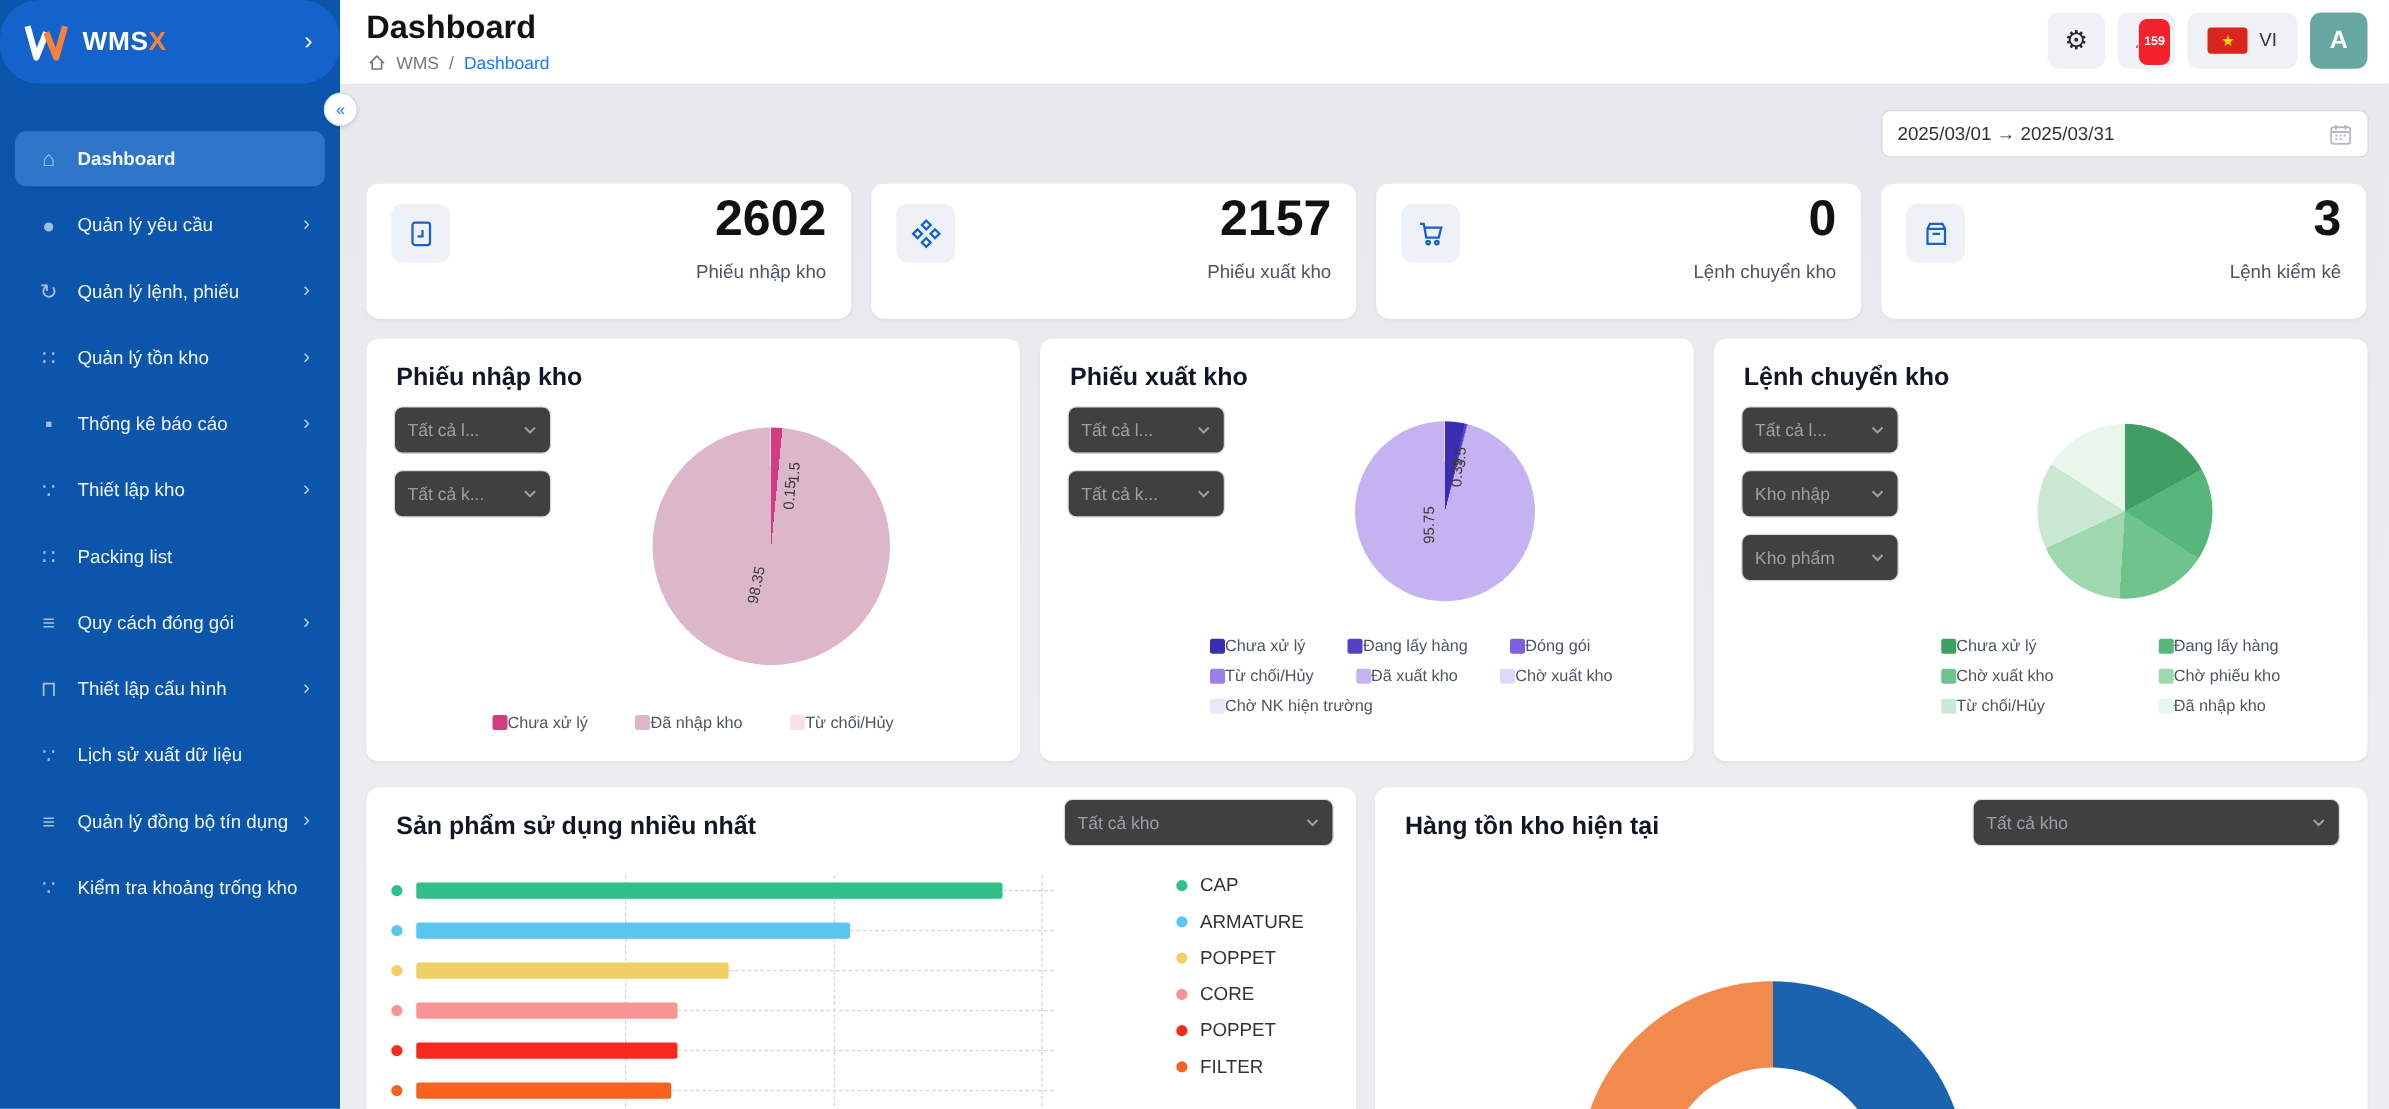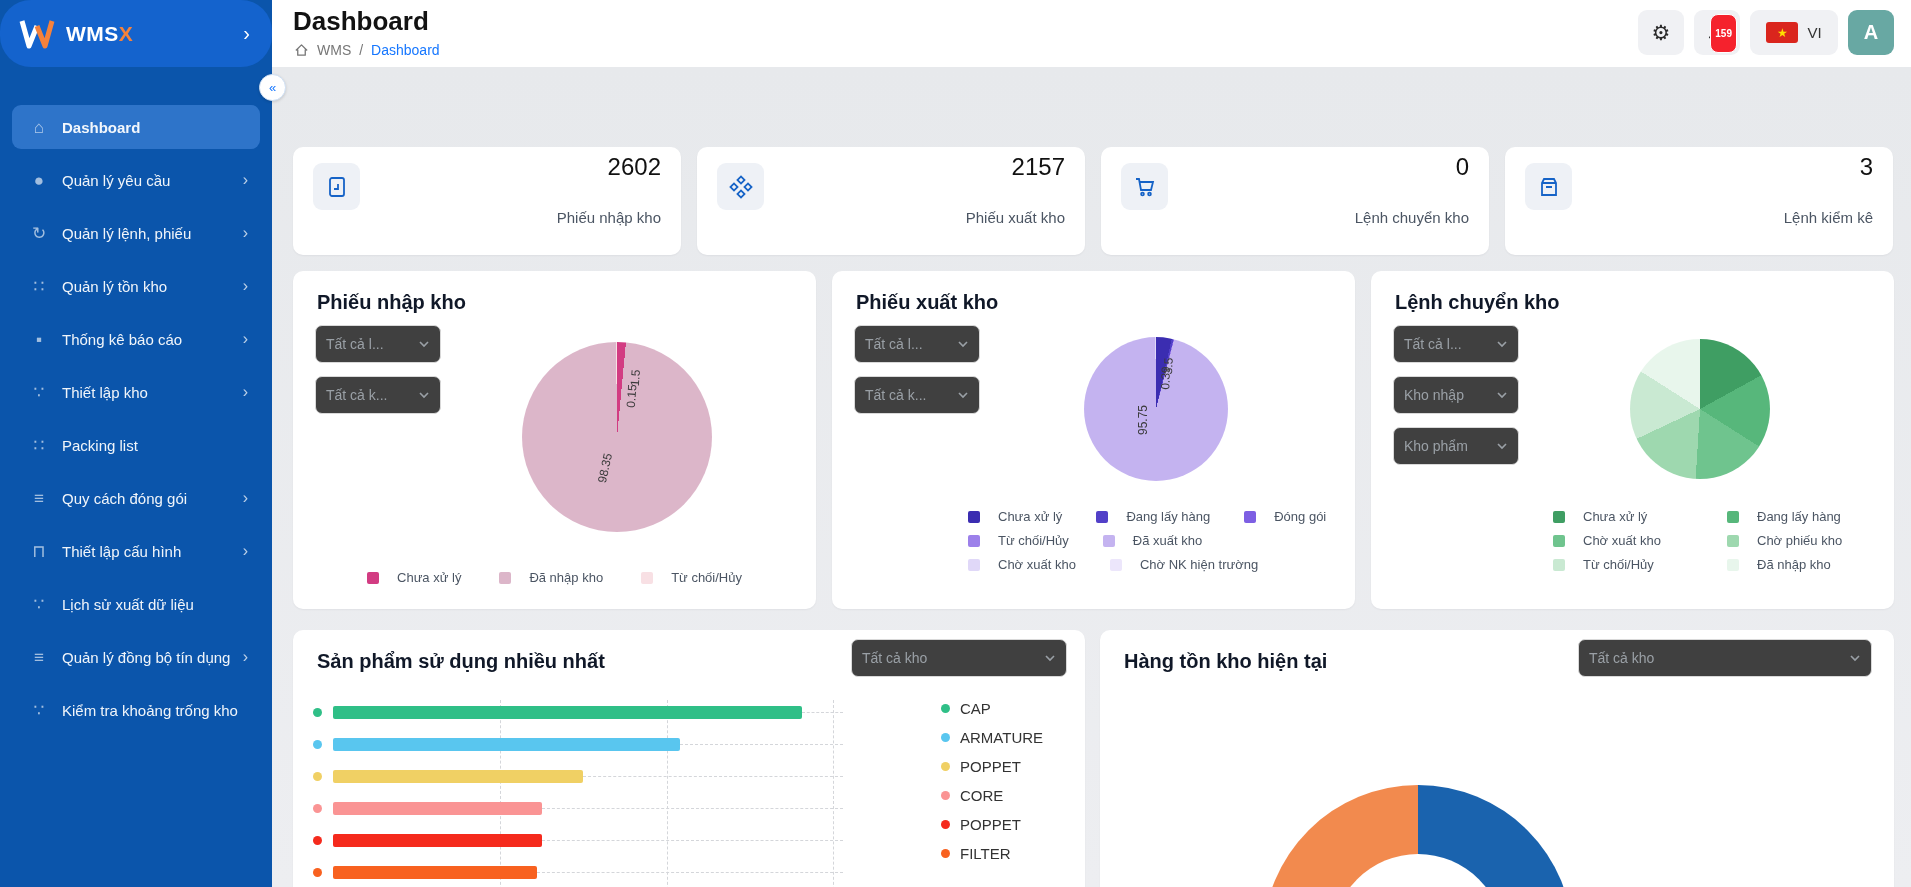--- a/index.html
+++ b/index.html
@@ -59,35 +59,35 @@
     align-items:center; padding:0 12px; font-size:15px; color:#333; cursor:pointer; }
   .date-filter .cal { margin-left:auto; }
 
   .card { position:absolute; background:#fff; border-radius:10px;
     box-shadow:0 1px 2px rgba(16,24,40,.05); }
 
   
   .stat-card { top:80px; width:388px; height:108px; padding:16px 20px; }
   .stat-icon { width:47px; height:47px; background:#eef1f6; border-radius:9px;
     display:flex; align-items:center; justify-content:center; }
-  .stat-value { position:absolute; right:20px; top:6px; font-size:24px; font-weight:normal; color:#111; }
+  .stat-value { position:absolute; right:20px; top:6px; font-size:40px; font-weight:bold; color:#111; }
   .stat-label { position:absolute; right:20px; top:62px; font-size:15px; color:#4b5563; }
 
   
   .pie-card { top:204px; width:523px; height:338px; }
   .card-title { position:absolute; left:24px; top:20px; font-size:20px; font-weight:bold; color:#101828; }
   .select-col { position:absolute; left:22px; top:54px; display:flex; flex-direction:column; gap:13px; }
   .select { width:126px; height:38px; background:#404040; border:1px solid #d9d9d9; border-radius:7px;
     display:flex; align-items:center; justify-content:space-between; padding:0 10px;
     font-size:14px; color:#9aa0a6; cursor:pointer; white-space:nowrap; overflow:hidden; }
   .pie { position:absolute; border-radius:50%; }
   .pie-label { position:absolute; font-size:12px; color:#3a3a3a; white-space:nowrap; }
   .legend-row { position:absolute; display:flex; gap:38px; justify-content:center; left:0; right:0; }
   .legend-grid { position:absolute; display:flex; flex-wrap:wrap; row-gap:9px; column-gap:34px; }
-  .legend-item { display:flex; align-items:center; gap:18px; font-size:13px; color:#4b5563; white-space:nowrap; }
+  .legend-item { display:flex; align-items:center; gap:0; font-size:13px; color:#4b5563; white-space:nowrap; }
   .legend-swatch { width:12px; height:12px; border-radius:2px; flex:0 0 12px; }
 
   
   .bottom-card { top:563px; height:330px; }
   .select-wide { width:216px; }
   .select-xwide { width:294px; }
   .bar-plot { position:absolute; left:20px; top:76px; width:530px; }
   .bar-row { display:flex; align-items:center; height:13px; margin-bottom:19px; position:relative; }
   .bar-dot { width:9px; height:9px; border-radius:50%; margin-right:11px; flex:0 0 9px; }
   .bar-track { position:relative; flex:1; height:13px; }
@@ -206,20 +206,28 @@
       <button class="lang-btn">
         <span class="flag">★</span>
         <span>VI</span>
       </button>
       <button class="avatar">A</button>
     </div>
   </div>
 
   <div class="content">
 
+    <div class="date-filter">
+      <span>2025/03/01 → 2025/03/31</span>
+      <svg class="cal" width="19" height="19" viewBox="0 0 20 20">
+        <rect x="2" y="4" width="16" height="14" rx="2" fill="none" stroke="#b6babf" stroke-width="1.5"></rect>
+        <path d="M2 8 h16 M6 2 v4 M14 2 v4" stroke="#b6babf" stroke-width="1.5" fill="none"></path>
+        <path d="M5.5 11 h2 M9 11 h2 M12.5 11 h2 M5.5 14 h2 M9 14 h2" stroke="#b6babf" stroke-width="1.4"></path>
+      </svg>
+    </div>
 
     <div class="card stat-card" style="left:21px">
       <div class="stat-icon">
         <svg width="24" height="24" viewBox="0 0 24 24">
             <rect x="5" y="3" width="14" height="18" rx="2" fill="none" stroke="#1663c7" stroke-width="1.8"></rect>
             <path d="M13 9 v5 h-4" fill="none" stroke="#1663c7" stroke-width="1.8"></path>
           </svg>
       </div>
       <div class="stat-value">2602</div>
       <div class="stat-label">Phiếu nhập kho</div>

